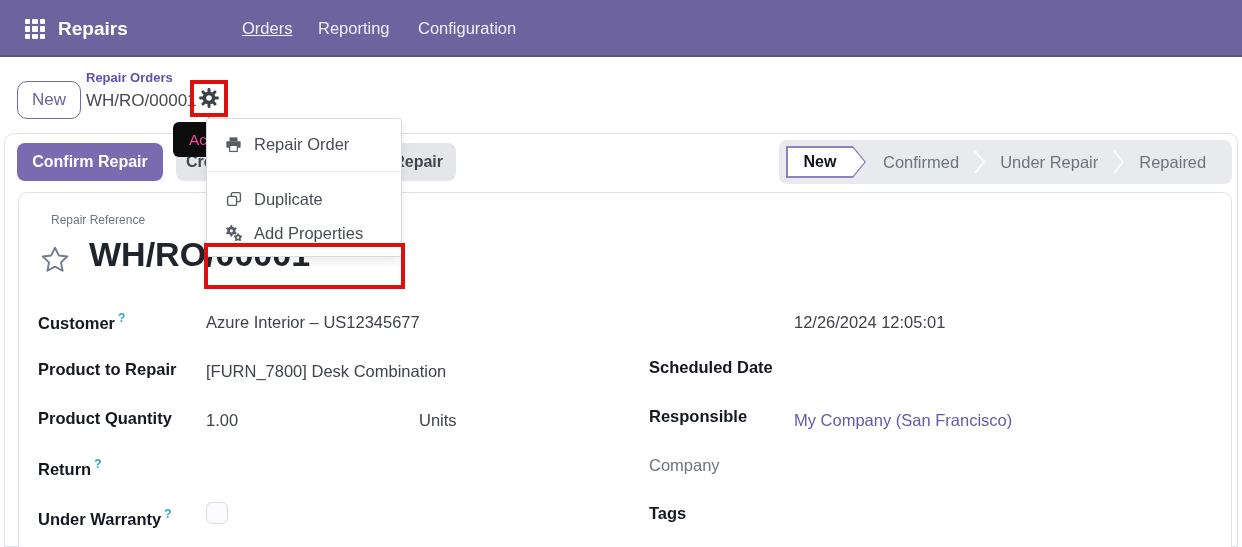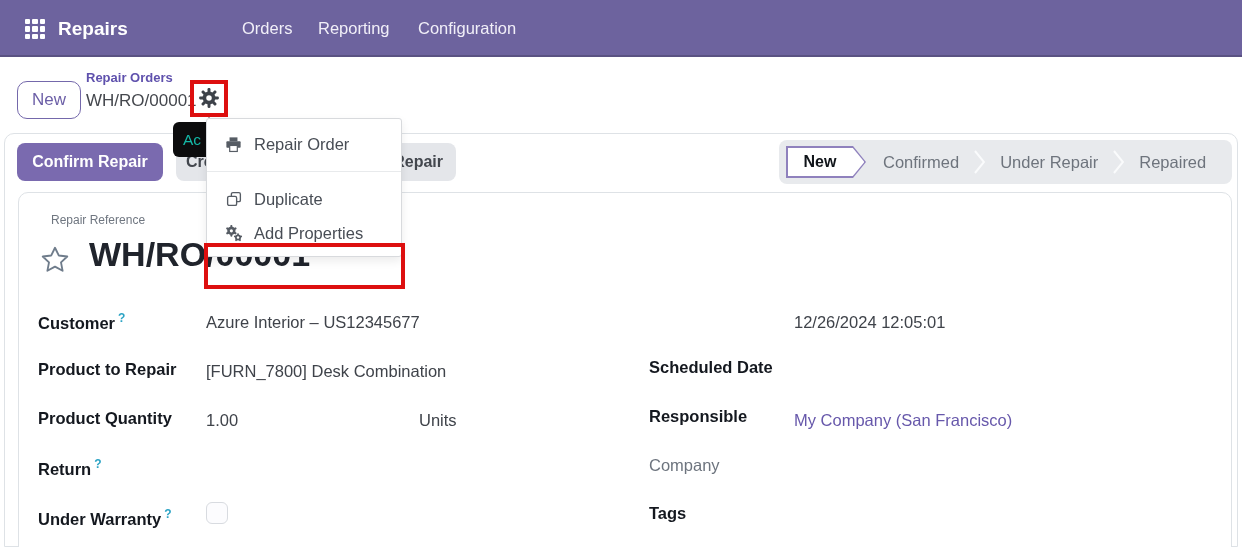--- a/index.html
+++ b/index.html
@@ -15,21 +15,21 @@
     background:#6d639e; border-bottom:2px solid #5a5282;
   }
   .apps-grid { position:absolute; left:25px; top:19px; width:20px; height:20px;
     display:grid; grid-template-columns:repeat(3,1fr); gap:2px; }
   .apps-grid span { background:#fff; border-radius:1px; }
   .nav-brand { position:absolute; left:58px; top:0; height:68px; line-height:57px;
     color:#fff; font-size:19px; font-weight:700; }
   .nav-item { position:absolute; top:0; height:57px; line-height:57px;
     color:#f1eff8; font-size:16.5px; cursor:pointer; }
   .nav-item:nth-of-type(1){ left:148px; }
-  .nav-i-orders{ left:242px; } .nav-i-reporting{ left:318px;text-align:right; } .nav-i-config{ left:418px; }
+  .nav-i-orders{ left:242px;text-decoration:underline; } .nav-i-reporting{ left:318px;text-align:right; } .nav-i-config{ left:418px; }
 
   
   .new-btn {
     position:absolute; left:17px; top:81px; width:64px; height:38px;
     background:#fff; border:1px solid #7468ab; border-radius:10px;
     color:#6c5fa7; font-size:17px; font-weight:500; text-align:center; line-height:36px; cursor:pointer;
   }
   .bc-parent { position:absolute; left:86px; top:70px; font-size:13px; font-weight:700; color:#5f51ad; cursor:pointer; }
   .bc-current { position:absolute; left:86px; top:91px; font-size:17px; color:#45484e; }
   .gear-btn { position:absolute; left:198px; top:87px; width:22px; height:22px; cursor:pointer; }
@@ -70,22 +70,22 @@
   .step-new .arrow-fill { position:absolute; inset:1.6px; background:#fff;
     clip-path:polygon(0 0, calc(100% - 12px) 0, 100% 50%, calc(100% - 12px) 100%, 0 100%); }
   .step-new .step-label { position:absolute; inset:0; display:flex; align-items:center; justify-content:center;
     padding-right:12px; font-size:16px; font-weight:700; color:#101419; }
   .step { font-size:16.5px; font-weight:500; color:#6e747d; cursor:pointer; white-space:nowrap; }
   .step-sep { margin:0 15px; display:flex; align-items:center; }
 
   
   .tooltip {
     position:absolute; left:173px; top:122px; width:44px; height:35px; z-index:40;
-    background:#0c0c0d; border-radius:6px; color:#14b8a6; font-size:15.5px;
-    line-height:35px; padding-left:10px; overflow:hidden; white-space:nowrap;
+    background:#0c0c0d; border-radius:6px; color:#ec4899; font-size:15.5px;
+    line-height:35px; padding-left:16px; overflow:hidden; white-space:nowrap;
   }
 
   
   .dropdown {
     position:absolute; left:206px; top:118px; width:196px; z-index:50;
     background:#fff; border:1px solid #d8dadd; border-radius:3px;
     box-shadow:0 4px 10px rgba(0,0,0,.08); padding:8px 0 6px 0;
   }
   .dd-item { height:34px; display:flex; align-items:center; gap:11px; padding-left:17px;
     font-size:16.5px; color:#484d55; cursor:pointer; white-space:nowrap; }

